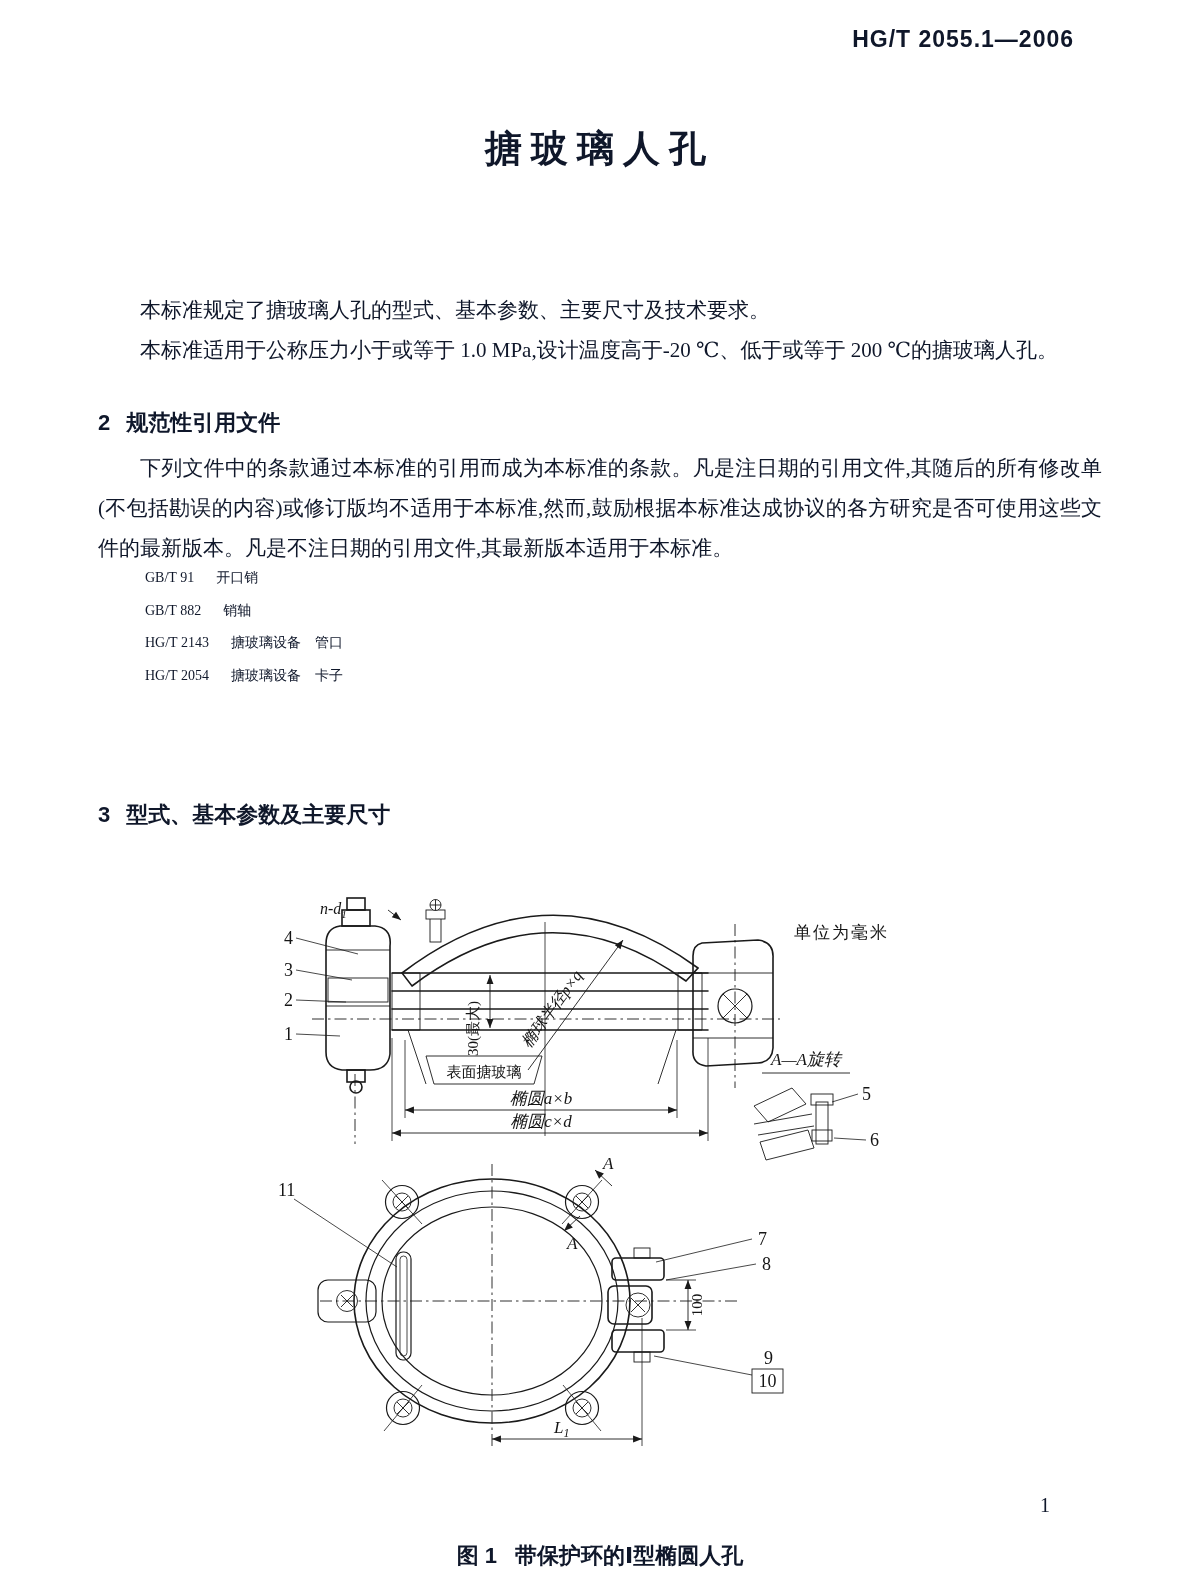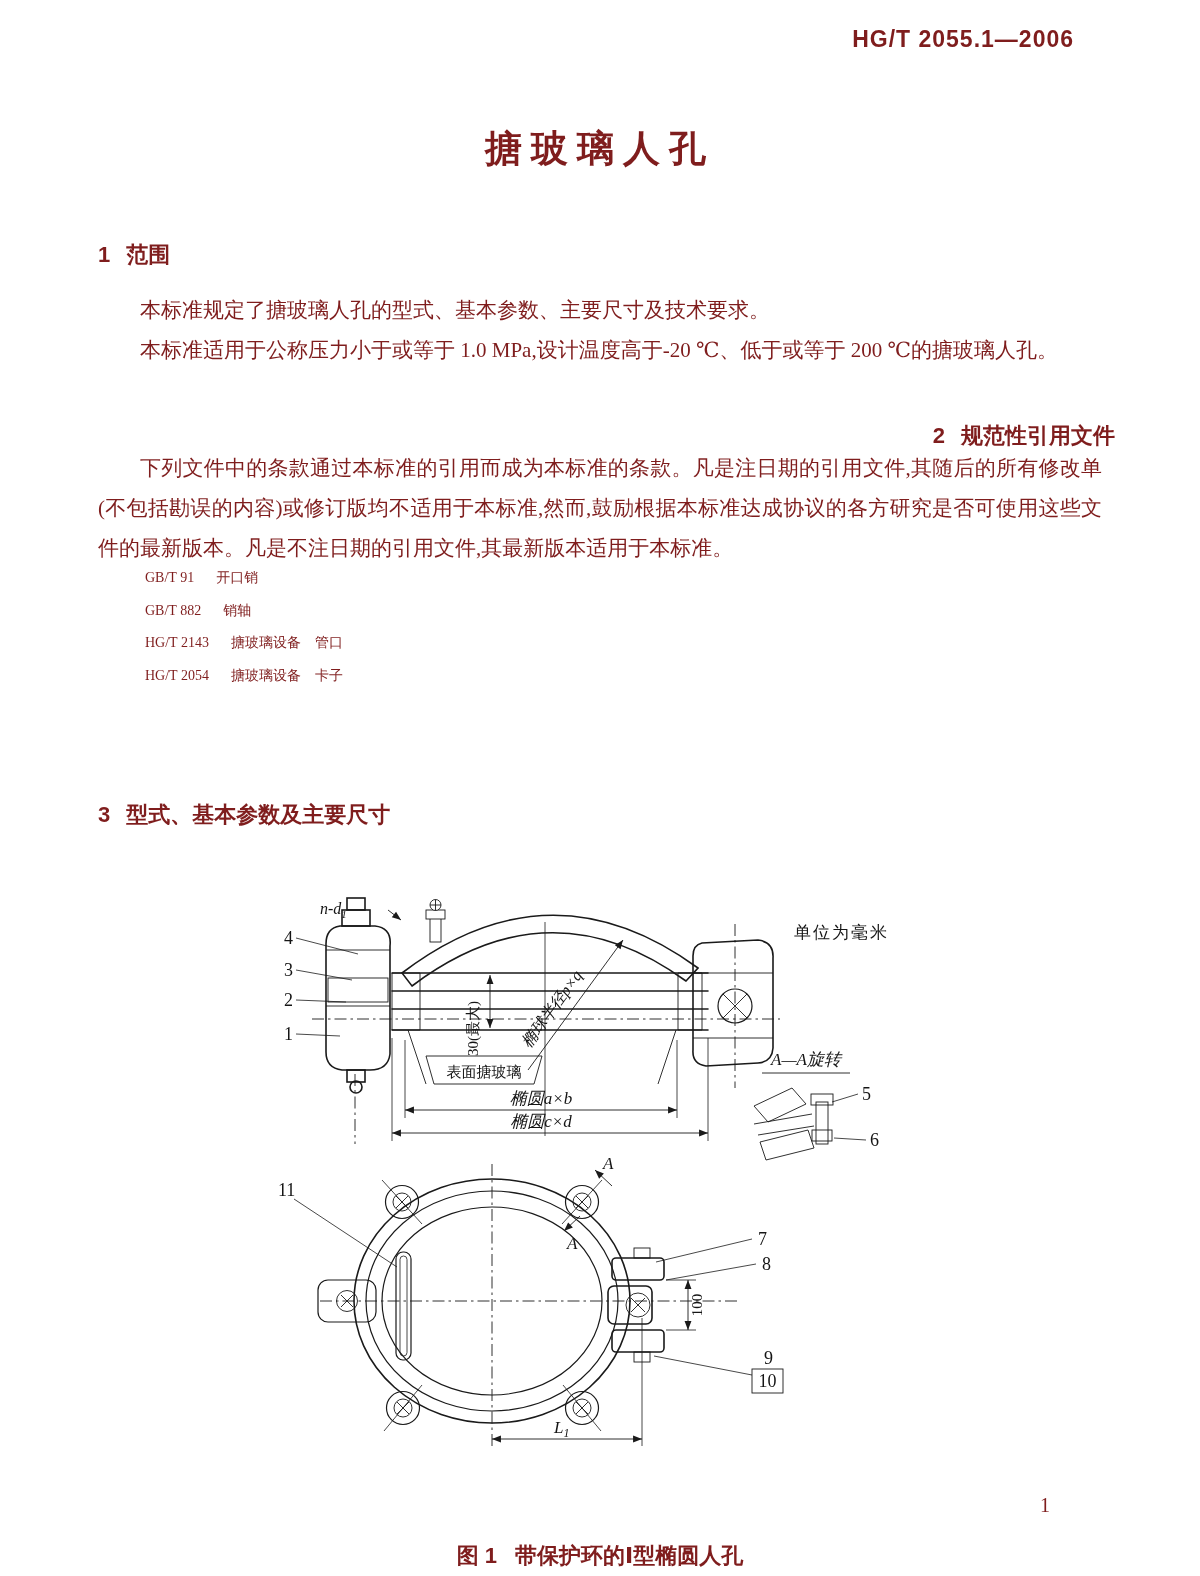--- a/index.html
+++ b/index.html
@@ -1,17 +1,17 @@
 <!DOCTYPE html>
 <html><head>
 <meta charset="utf-8">
 <style>
   html,body{margin:0;padding:0;background:#e8e8e8;}
   .page{position:relative;width:1200px;height:1576px;background:#fff;margin:0 auto;
-        font-family:"Liberation Serif","DejaVu Serif",serif;color:#7f1d1d;overflow:hidden;}
+        font-family:"Liberation Serif","DejaVu Serif",serif;color:#0f172a;overflow:hidden;}
   .sans{font-family:"Liberation Sans","DejaVu Sans",sans-serif;}
   .abs{position:absolute;}
   .doc-number{top:26px;right:126px;font-weight:bold;font-size:23px;letter-spacing:1px;}
   .doc-title{top:124px;left:0;right:0;text-align:center;font-weight:bold;font-size:37px;letter-spacing:9px;}
   .content{left:98px;width:1004px;}
   .sec-heading{font-family:"Liberation Sans","DejaVu Sans",sans-serif;font-weight:bold;font-size:22px;line-height:30px;}
   .sec-num{margin-right:16px;}
   .body-para{font-size:21px;line-height:40px;text-align:justify;margin:0;}
   .indent{text-indent:2em;}
   .ref-list{font-size:14px;line-height:32.5px;}
@@ -36,27 +36,24 @@
 </style>
 </head>
 <body>
 
 <div class="page">
 
   <div class="abs doc-number sans">HG/T 2055.1—2006</div>
 
   <h1 class="abs doc-title sans" style="margin:0;">搪玻璃人孔</h1>
 
-  <h2 class="abs content sec-heading" style="top:240px;margin:0;">
-    <span class="sec-num">1</span><span>范围</span>
-  </h2>
   <p class="abs content body-para indent" style="top:290px;">本标准规定了搪玻璃人孔的型式、基本参数、主要尺寸及技术要求。</p>
   <p class="abs content body-para indent" style="top:330px;">本标准适用于公称压力小于或等于 1.0 MPa,设计温度高于-20 ℃、低于或等于 200 ℃的搪玻璃人孔。</p>
 
-  <h2 class="abs content sec-heading" style="top:408px;margin:13px;text-align:right;">
+  <h2 class="abs content sec-heading" style="top:408px;margin:0;">
     <span class="sec-num">2</span><span>规范性引用文件</span>
   </h2>
   <p class="abs content body-para indent" style="top:448px;">下列文件中的条款通过本标准的引用而成为本标准的条款。凡是注日期的引用文件,其随后的所有修改单(不包括勘误的内容)或修订版均不适用于本标准,然而,鼓励根据本标准达成协议的各方研究是否可使用这些文件的最新版本。凡是不注日期的引用文件,其最新版本适用于本标准。</p>
 
   <div class="abs content ref-list" style="top:562px;">
     <div class="ref-item"><span class="ref-code">GB/T 91</span><span>开口销</span></div>
     <div class="ref-item"><span class="ref-code">GB/T 882</span><span>销轴</span></div>
     <div class="ref-item"><span class="ref-code">HG/T 2143</span><span>搪玻璃设备　管口</span></div>
     <div class="ref-item"><span class="ref-code">HG/T 2054</span><span>搪玻璃设备　卡子</span></div>
   </div>

